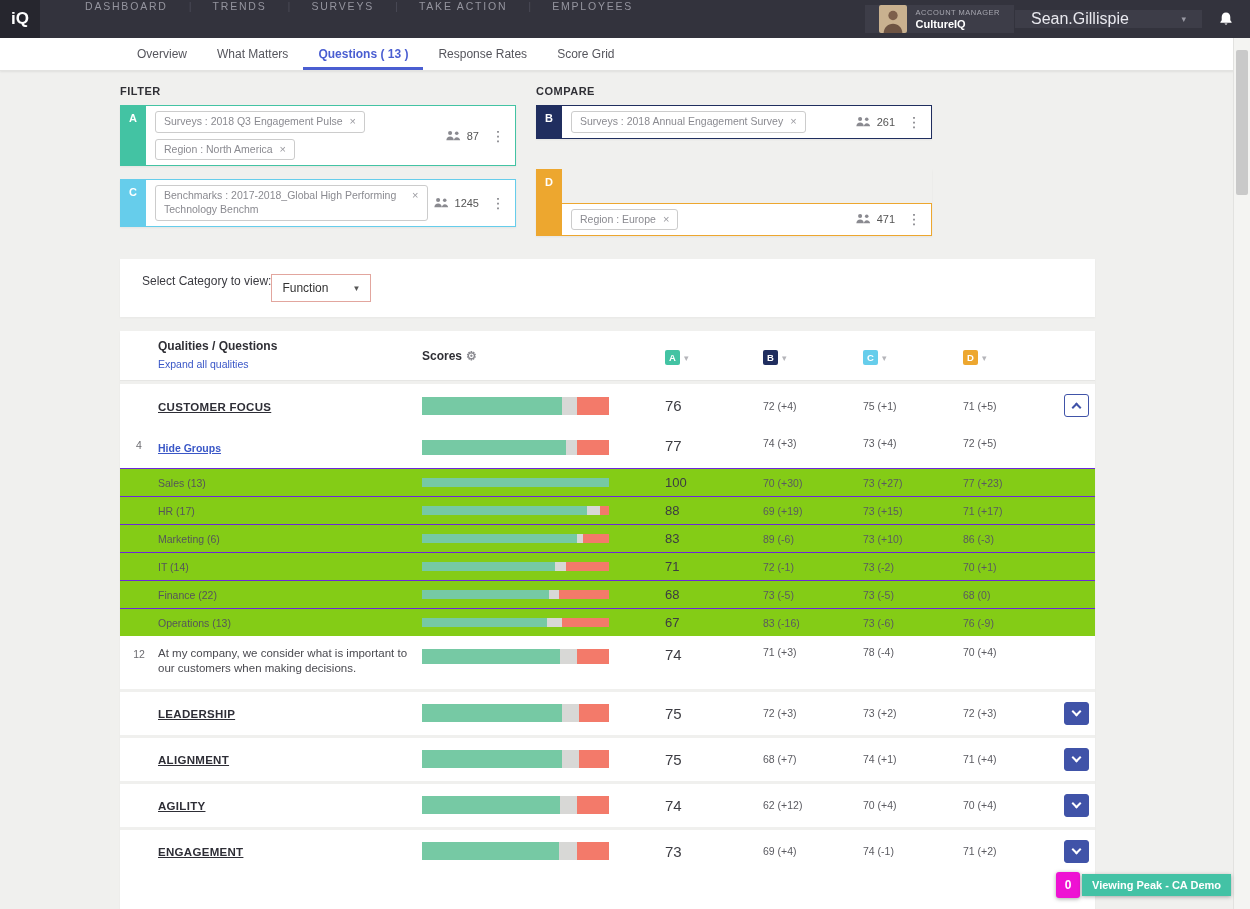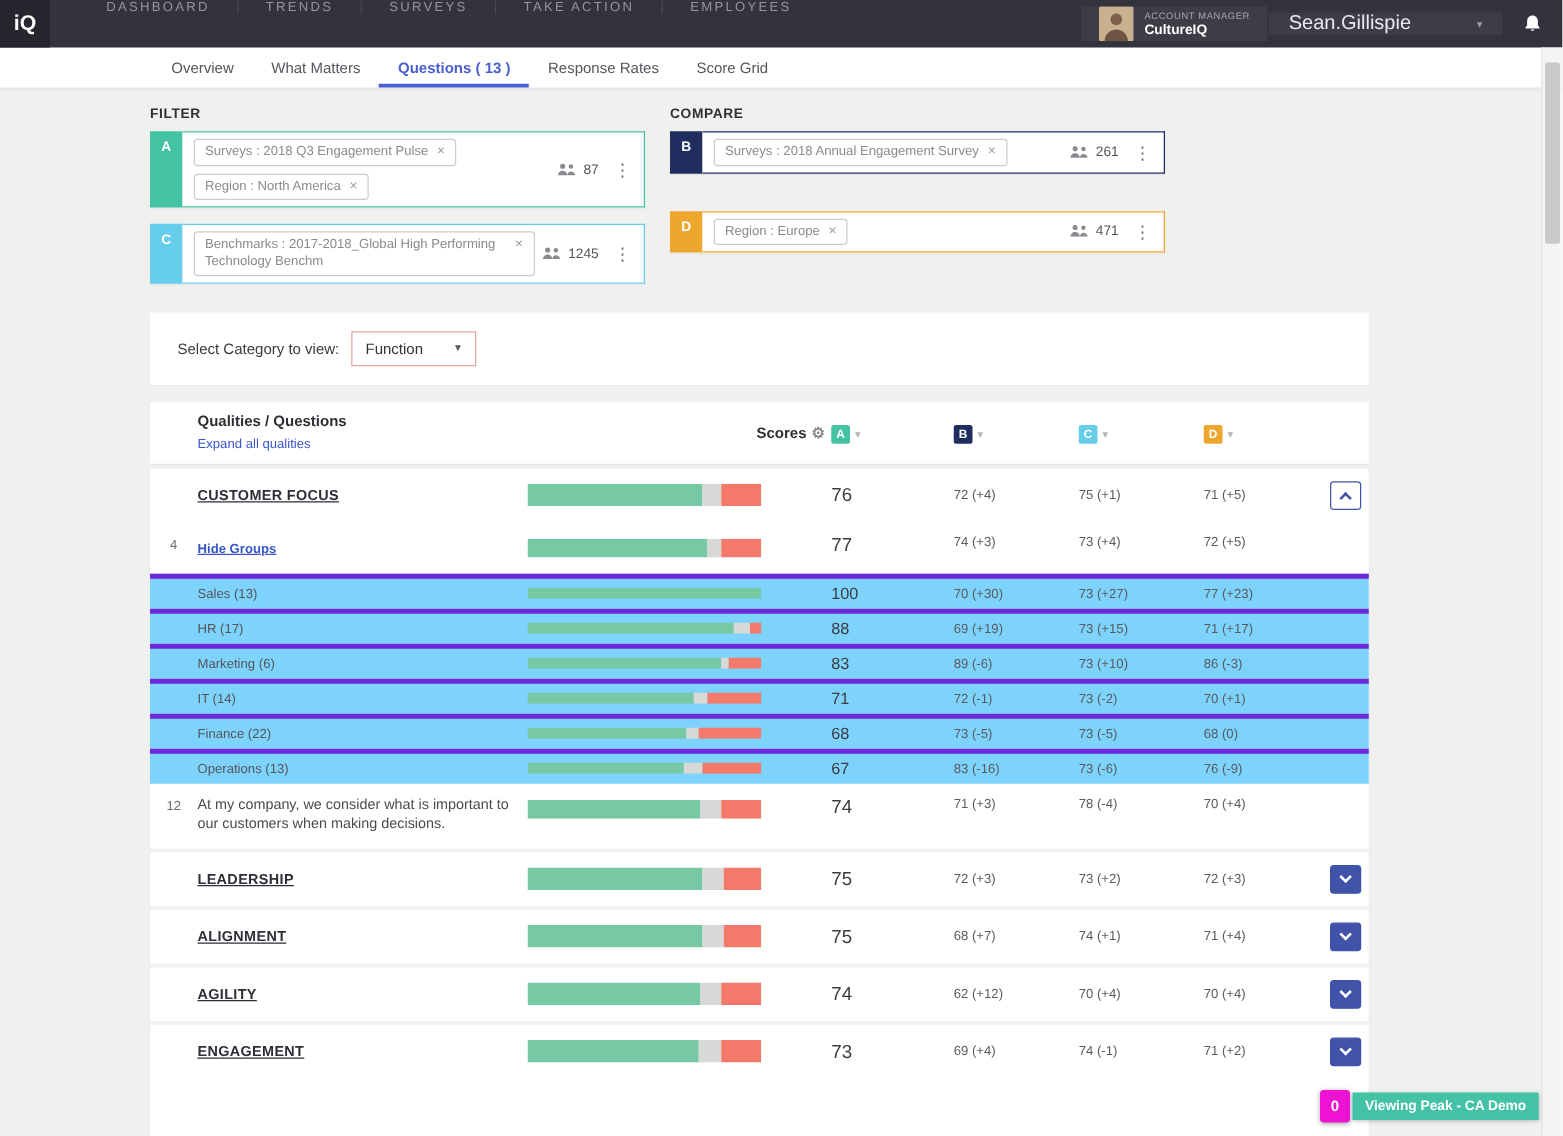--- a/index.html
+++ b/index.html
@@ -41,44 +41,44 @@
   .chip-close{color:#9a9aa0;cursor:pointer;font-size:11px;line-height:1.2}
   .count{display:flex;align-items:center;gap:5px;font-size:11px;color:#555;white-space:nowrap}
   .kebab{color:#707076;font-size:14px;padding:0 7px;cursor:pointer}
 
   
   .panel{background:#fff;width:975px}
   .subcat-panel{margin-top:10px;box-shadow:0 1px 2px rgba(0,0,0,.04)}
   .subtabs{display:flex;border-bottom:1px solid #e5e5e3;padding-left:8px}
   .subtab{padding:9px 15px 6px;font-size:12px;color:#a9a9ad;cursor:pointer;border-bottom:3px solid transparent;white-space:nowrap}
   .subtab.active{color:#3d3d42;font-weight:bold;border-bottom-color:#44c3a4}
-  .category{display:flex;align-items:center;padding:15px 22px;gap:10px}
+  .category{display:flex;padding:15px 22px;gap:0}
   .cat-label{font-size:12px;color:#3a3a40}
   .select{border:1px solid #e2a69e;padding:6px 10px;font-size:12px;color:#333;display:flex;align-items:center;gap:24px;cursor:pointer;background:#fff}
   .select-caret{font-size:8px;color:#555}
 
   
   .table-panel{margin-top:14px;box-shadow:0 1px 2px rgba(0,0,0,.04);padding-bottom:60px}
   .trow{display:grid;grid-template-columns:38px 264px 238px 98px 100px 100px 100px 37px;align-items:center}
   .thead{border-bottom:1px solid #e6e6e4;padding:8px 0;min-height:38px}
   .th-title{font-size:12px;font-weight:bold;color:#2f2f35}
   .th-expand{display:inline-block;margin-top:5px;font-size:10.5px;color:#3a57c7;font-weight:normal;cursor:pointer}
-  .th-scores{text-align:right;font-size:12px;font-weight:bold;color:#2f2f35}
+  .th-scores{text-align:left;font-size:12px;font-weight:bold;color:#2f2f35}
   .gear{color:#8a8a90;font-size:12px;margin-left:4px;cursor:pointer}
   .colbadge{width:15px;height:15px;border-radius:2px;color:#fff;font-size:9.5px;font-weight:bold;display:inline-flex;align-items:center;justify-content:center}
   .col-chev{color:#b5b5ba;font-size:9px;margin-left:4px}
   .cell-pad{padding-left:5px}
 
   .row-quality{min-height:46px;border-top:3px solid #f0f0ee}
   .q-label{font-size:11.5px;font-weight:bold;color:#2e2e36;text-decoration:underline;letter-spacing:.3px;cursor:pointer}
   .row-question{padding:10px 0 12px;align-items:start}
   .qnum{font-size:10.5px;color:#6b6b70;text-align:center;padding-top:2px}
   .qtext{font-size:11.5px;color:#4a4a50;line-height:1.32;padding-right:14px}
   .qlink{display:inline-block;margin-top:5px;font-size:10.5px;color:#3a57c7;font-weight:bold;text-decoration:underline;cursor:pointer}
-  .row-group{min-height:28px;background:#7dd3fc;border-top:4px solid #6d28d9}
+  .row-group{min-height:28px;background:#84cc16;border-top:1px solid #6d28d9}
   .g-label{font-size:10.5px;color:#55555a}
 
   .bar{height:18px;width:187px;display:flex;overflow:hidden}
   .bar span{display:block;height:100%}
   .row-question .bar{height:15px;margin-top:3px}
   .row-group .bar{height:9px}
 
   .score-main{font-size:15px;color:#3c3c42}
   .row-group .score-main{font-size:13px}
   .comp{font-size:10.5px;color:#5a5a60;white-space:nowrap}
@@ -227,21 +227,21 @@
                     <path d="M10.4 12c.3-2 1.6-3.6 3.4-3.6 2.2 0 4 1.8 4 3.6z"></path>
                   </g>
                 </svg>
                 <span>261</span>
               </span>
               <span class="kebab">⋮</span>
             </div>
           </div>
           <div class="card card-gap">
             <div class="band" style="background: rgb(237, 167, 47);">D</div>
-            <div class="card-body" style="border-color: rgb(237, 167, 47);">
+            <div class="card-body" style="border-color: rgb(237, 167, 47); margin-top: 34px;">
               <div class="chips">
                 <span class="chip">
                   <span>Region : Europe</span>
                   <span class="chip-close">×</span>
                 </span>
               </div>
               <span class="count">
                 <svg viewBox="0 0 20 14" width="17" height="12">
                   <g fill="#8a8a90">
                     <circle cx="6" cy="3.4" r="2.4"></circle>

